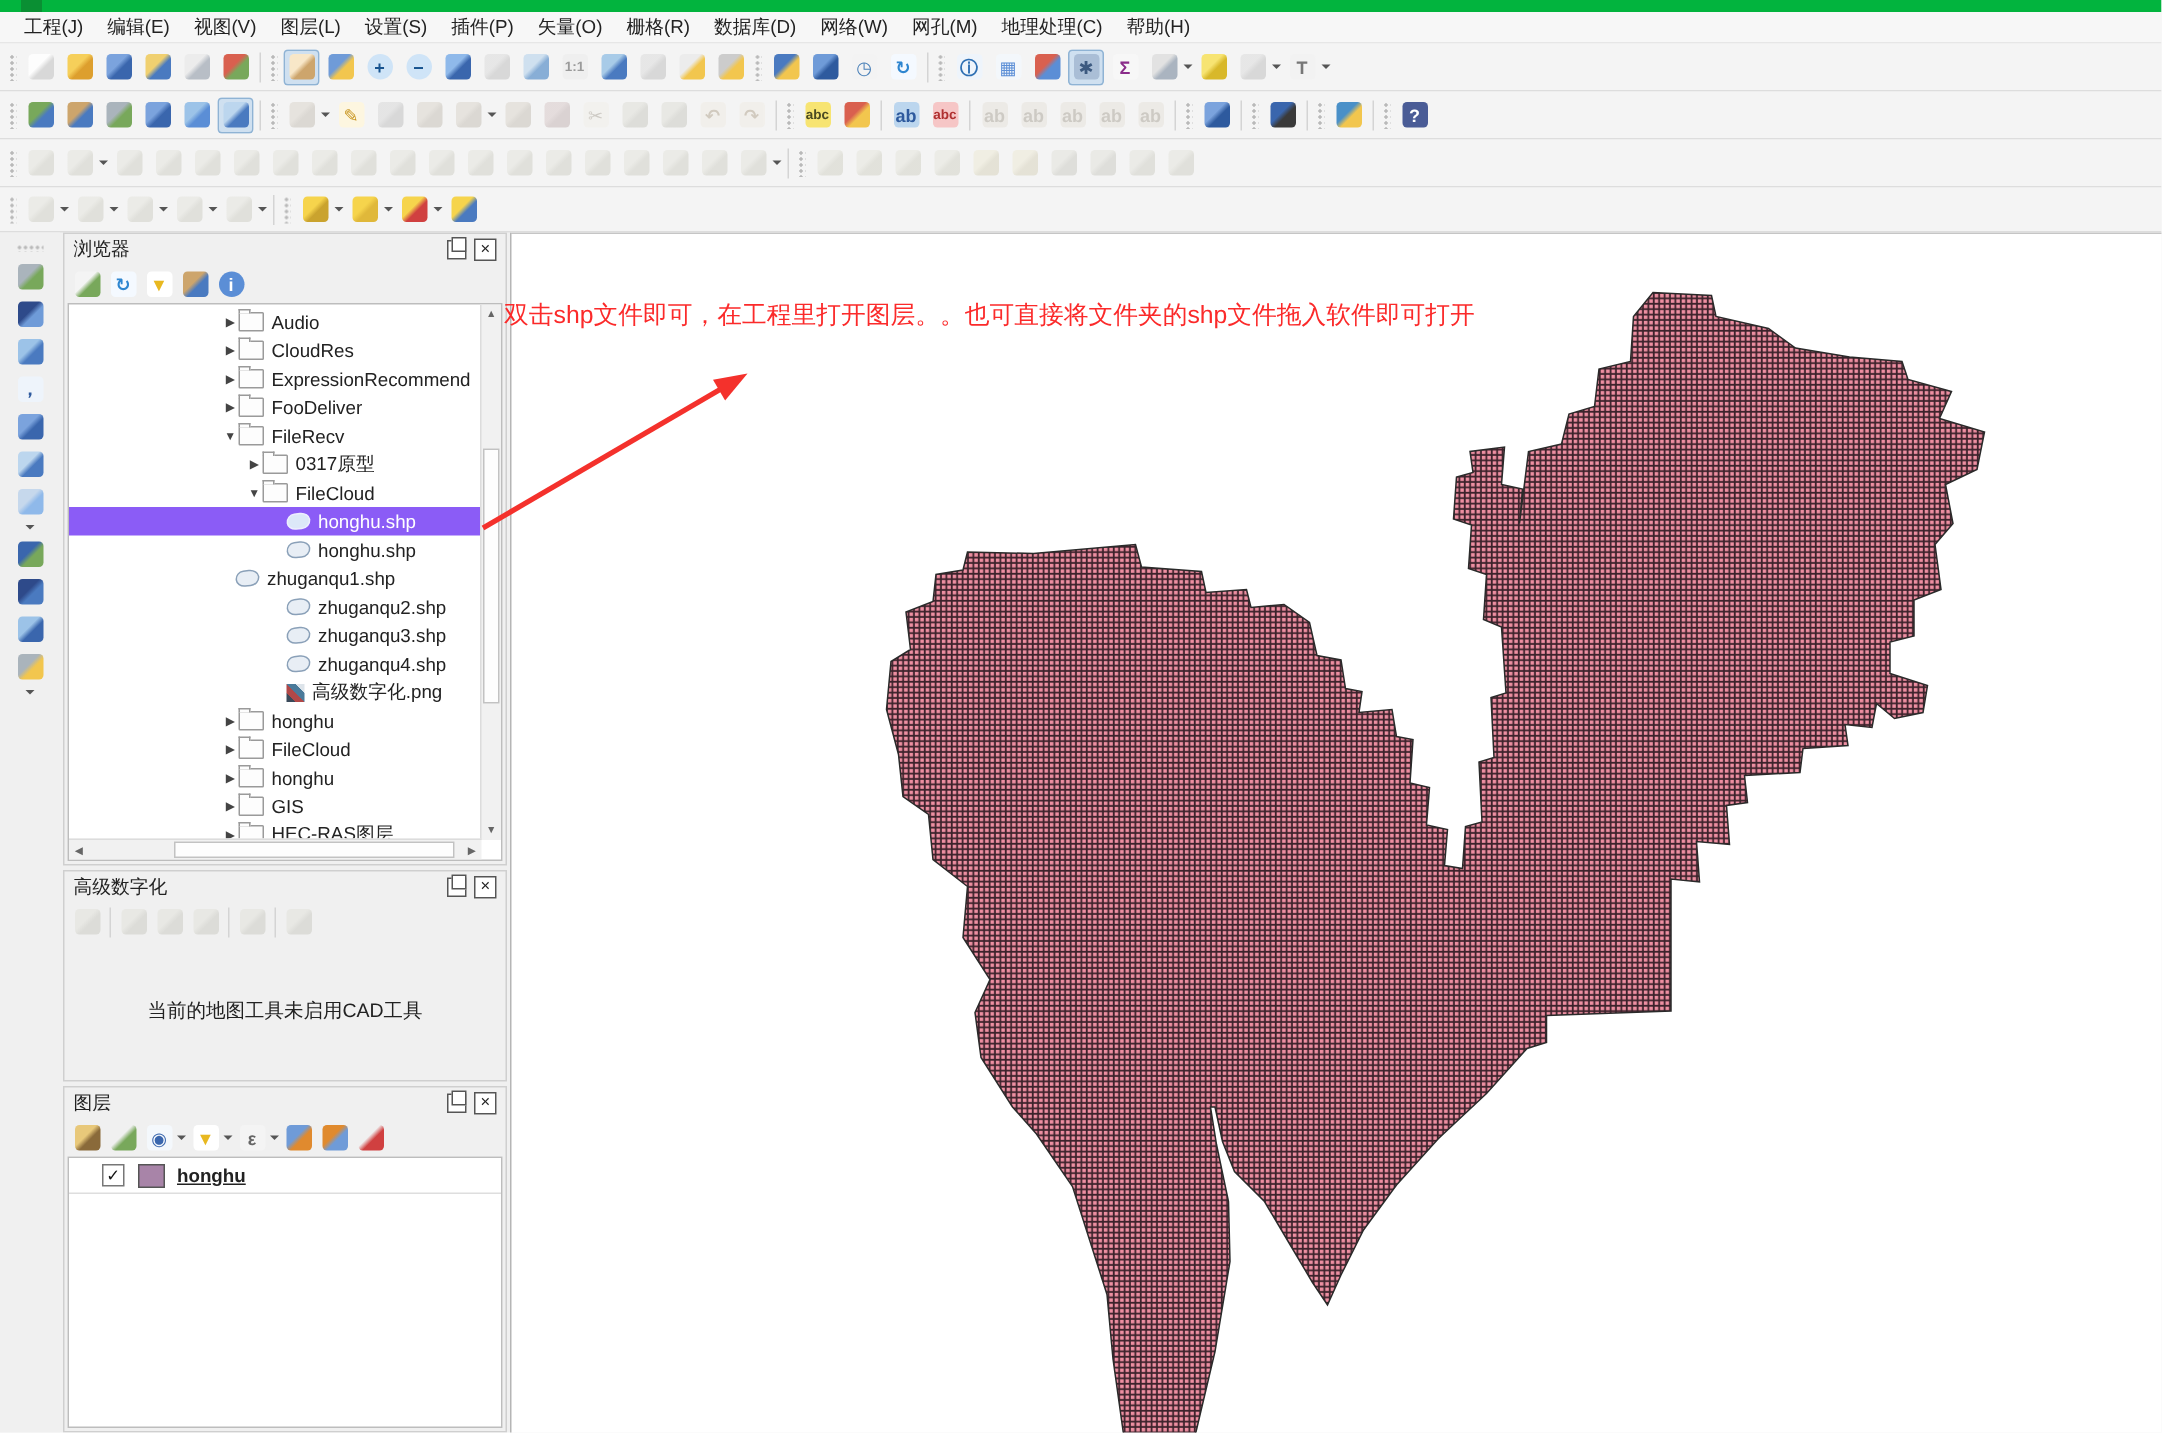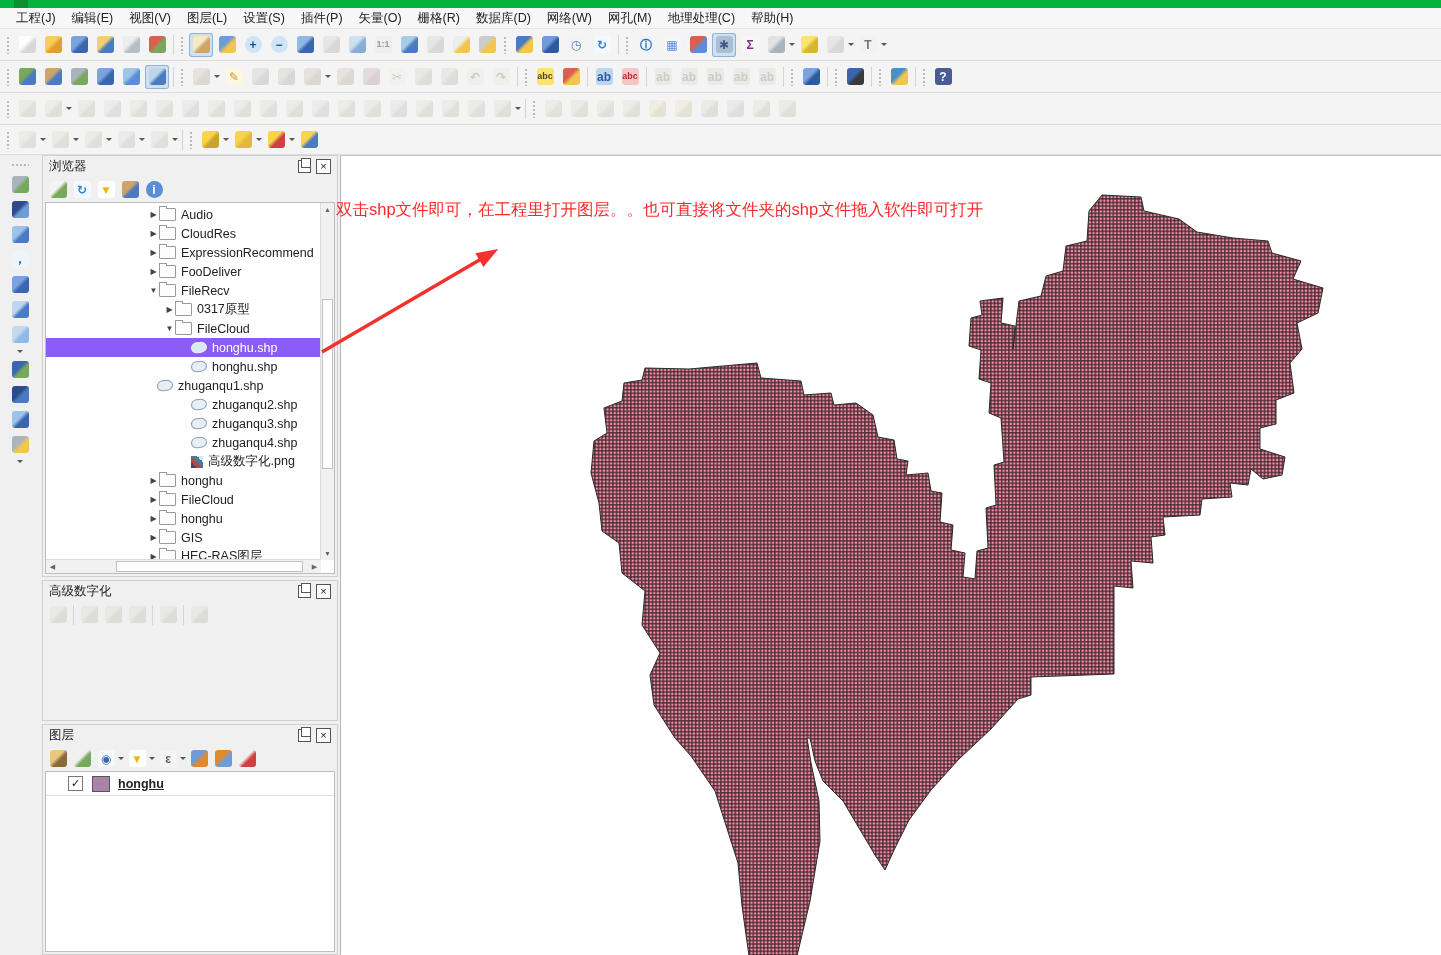--- a/index.html
+++ b/index.html
@@ -672,20 +672,21 @@
         </span>
         <span class="sep"></span>
         <span class="tbi dis">
           <span class="bx" style="background: linear-gradient(135deg, rgb(224, 224, 216) 42%, rgb(200, 200, 192) 58%);"></span>
         </span>
         <span class="sep"></span>
         <span class="tbi dis">
           <span class="bx" style="background: linear-gradient(135deg, rgb(224, 224, 216) 42%, rgb(200, 200, 192) 58%);"></span>
         </span>
       </div>
+    <div class="dmsg">当前的地图工具未启用CAD工具</div>
   </div>
 
   <div class="panel" id="layers">
     <div class="phead">
       <span>图层</span>
       <span class="pbtns">
         <span class="fbtn"></span>
         <span class="xbtn">×</span>
       </span>
     </div>

